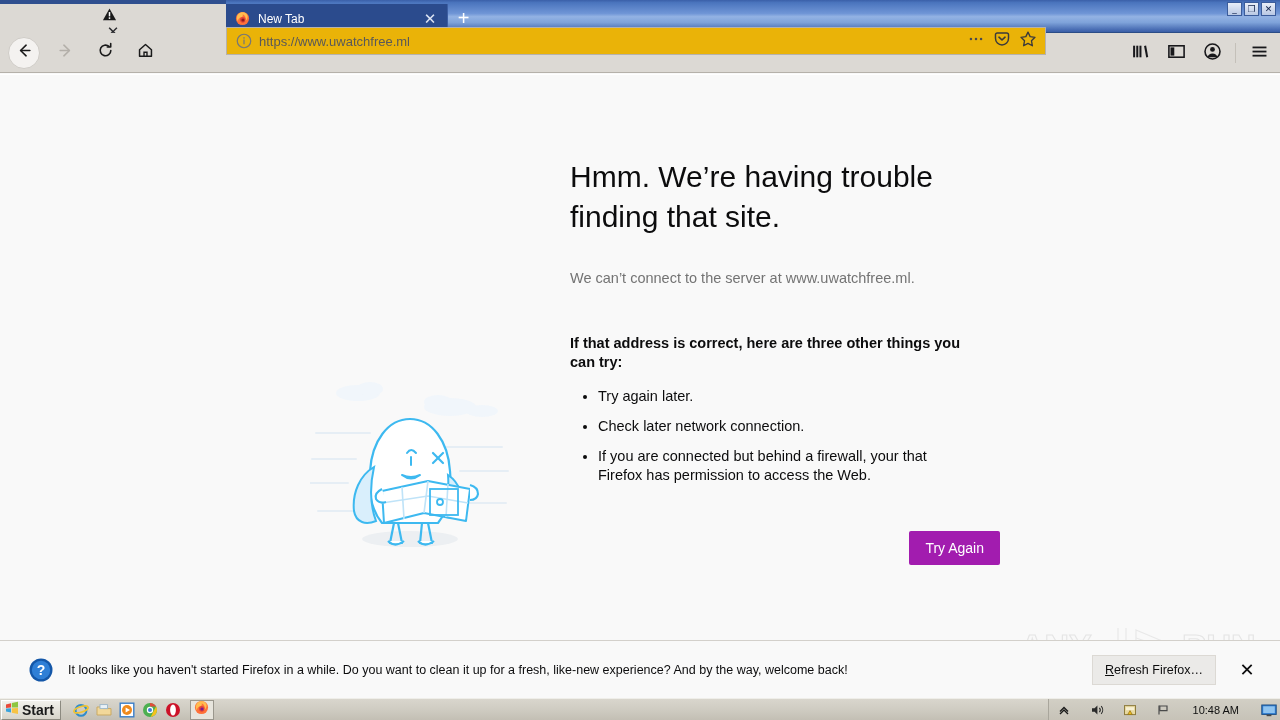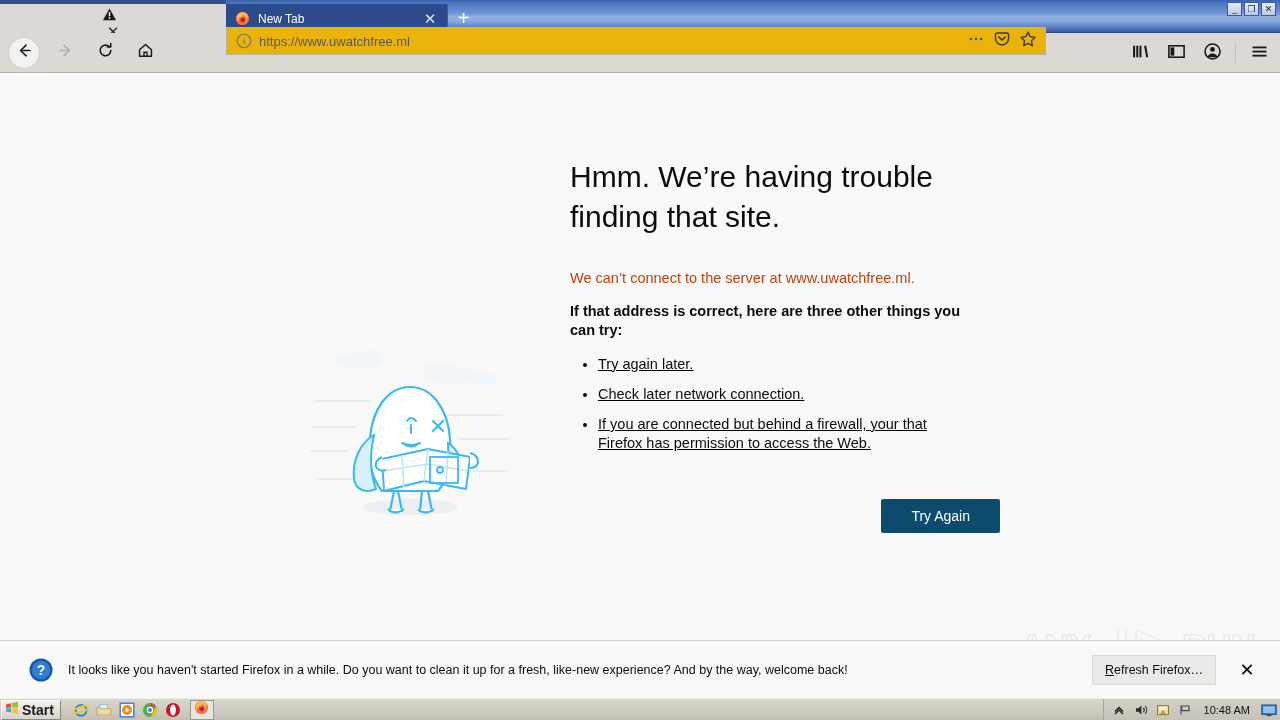--- a/index.html
+++ b/index.html
@@ -133,36 +133,36 @@
     position: absolute; left: 310px; top: 82px; width: 700px;
     display: flex; align-items: flex-end;
   }
   #neterror-art { flex: 0 0 250px; padding-top: 100px; }
   #neterror-body { flex: 1 1 auto; padding-left: 10px; }
   #ne-title {
     font-size: 30px; line-height: 1.32; font-weight: 300;
     color: #0c0c0d; margin: 0 0 34px 0; max-width: 420px;
   }
   #ne-short {
-    font-size: 14.5px; color: #c2410c; margin: 0 0 16px 0;
+    font-size: 14.5px; color: #737373; margin: 0 0 48px 0;
   }
   #ne-long-intro {
     font-size: 14.5px; font-weight: bold; color: #0c0c0d;
     margin: 0 0 14px 0; line-height: 1.33; max-width: 400px;
   }
-  #ne-list { margin: 0; padding-left: 28px; text-decoration: underline; }
+  #ne-list { margin: 0; padding-left: 28px; }
   #ne-list li {
     font-size: 14.5px; color: #0c0c0d; line-height: 1.32;
     margin-bottom: 11px; max-width: 372px;
   }
   #try-again-wrap { margin-top: 46px; display: flex; justify-content: flex-end; padding-right: 10px; }
   #try-again-btn {
-    background: #0c4a6e; color: #ffffff; border: none;
+    background: #a21caf; color: #ffffff; border: none;
     font-size: 14px; font-family: "Liberation Sans", sans-serif;
-    padding: 9px 30px; border-radius: 2px;
+    padding: 9px 16px; border-radius: 2px;
   }
 
   
   #notifybar {
     position: absolute; left: 0; top: 640px; width: 1280px; height: 58px;
     background: #f9f9f9;
     border-top: 1px solid #d3d0cb;
     display: flex; align-items: center; padding: 0 10px;
   }
   #notify-icon { width: 26px; height: 26px; margin: 0 14px 0 18px; flex: 0 0 26px; }
@@ -203,21 +203,21 @@
   }
   #quicklaunch { display: flex; align-items: center; gap: 7px; margin-left: 12px; }
   .ql-icon { width: 16px; height: 16px; }
   .task-btn {
     width: 24px; height: 20px; margin-left: 9px;
     border: 1px solid #9a978d; background: #e7e5dd;
     display: flex; align-items: center; justify-content: center;
   }
   #tray {
     position: absolute; right: 0; top: 0; height: 22px;
-    display: flex; align-items: center; gap: 7px;
+    display: flex; align-items: center; gap: 18px;
     padding: 0 4px 0 8px;
     background: linear-gradient(to bottom,#d2cfc5,#c6c2b7);
     border-left: 1px solid #a9a69c;
   }
   #tray-time { font-size: 11px; color: #101010; margin: 0 4px; }
   .tray-icon { width: 15px; height: 15px; }
 </style>
 </head>
 <body>
 

